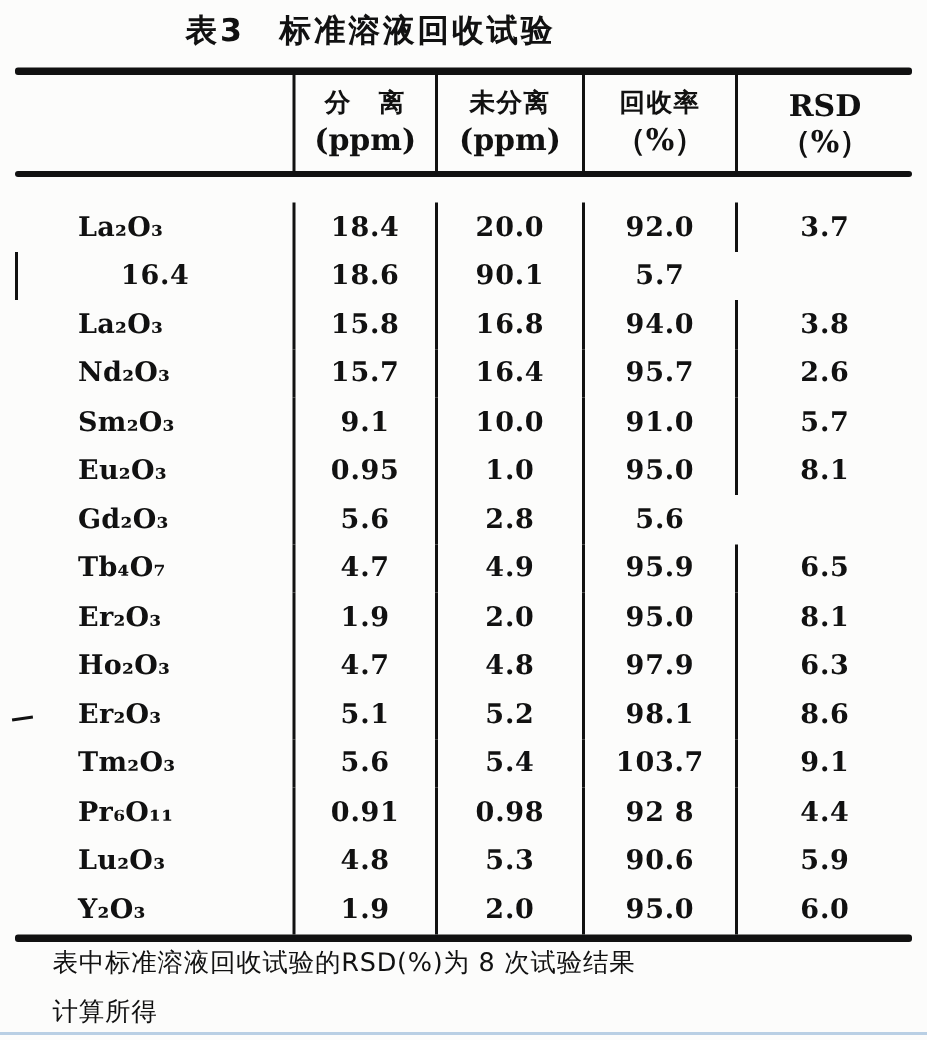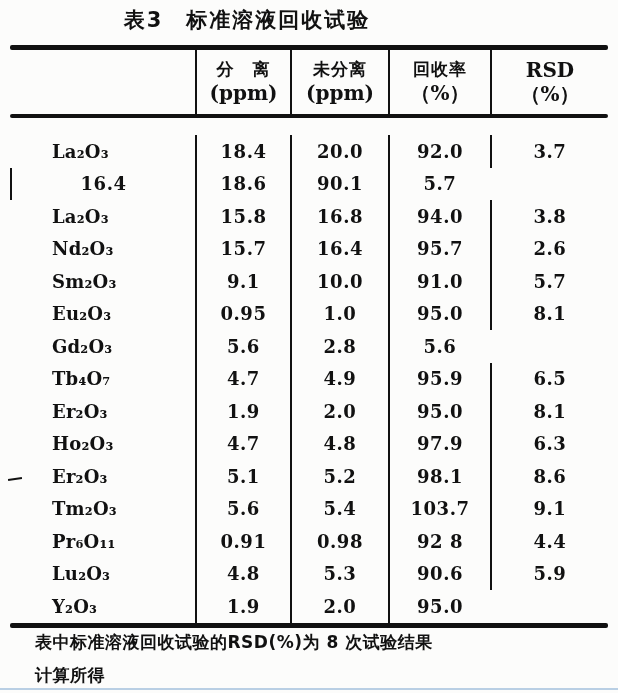--- a/index.html
+++ b/index.html
@@ -66,21 +66,21 @@
   }
   .cell.divided{border-left:2px solid var(--ink);}
   .cell.compound{
     justify-content:flex-start;
     padding-left:42px;
     font-size:18px;
     letter-spacing:0.2px;
   }
   .footnote{
     position:absolute;left:35px;top:626px;width:560px;
-    font-size:17px;font-weight:bold;
+    font-size:17px;font-weight:normal;
     font-family:"DejaVu Sans","Liberation Sans",sans-serif;
     line-height:1.95;
     letter-spacing:0.5px;
   }
   .stray-dash{
     position:absolute;left:8px;top:478px;
     width:14px;height:2px;background:var(--ink);
     transform:rotate(-8deg);
   }
   .scan-edge{
@@ -227,20 +227,21 @@
     <div class="cell divided">5.3</div>
     <div class="cell divided">90.6</div>
     <div class="cell divided">5.9</div>
   </div>
 
   <div class="row">
     <div class="cell compound">Y₂O₃</div>
     <div class="cell divided">1.9</div>
     <div class="cell divided">2.0</div>
     <div class="cell divided">95.0</div>
+    <div class="cell divided">6.0</div>
   </div>
 </div>
 
   <div class="rule thick"></div>
 </div>
 
 <div class="footnote">
   <div>表中标准溶液回收试验的RSD(%)为 8 次试验结果</div>
   <div>计算所得</div>
 </div>

